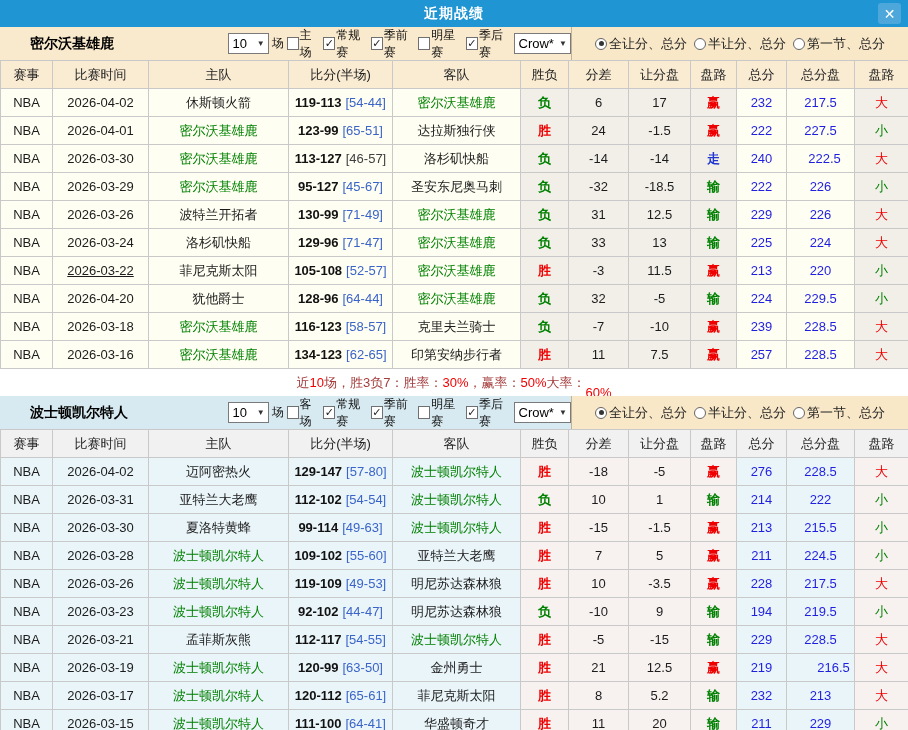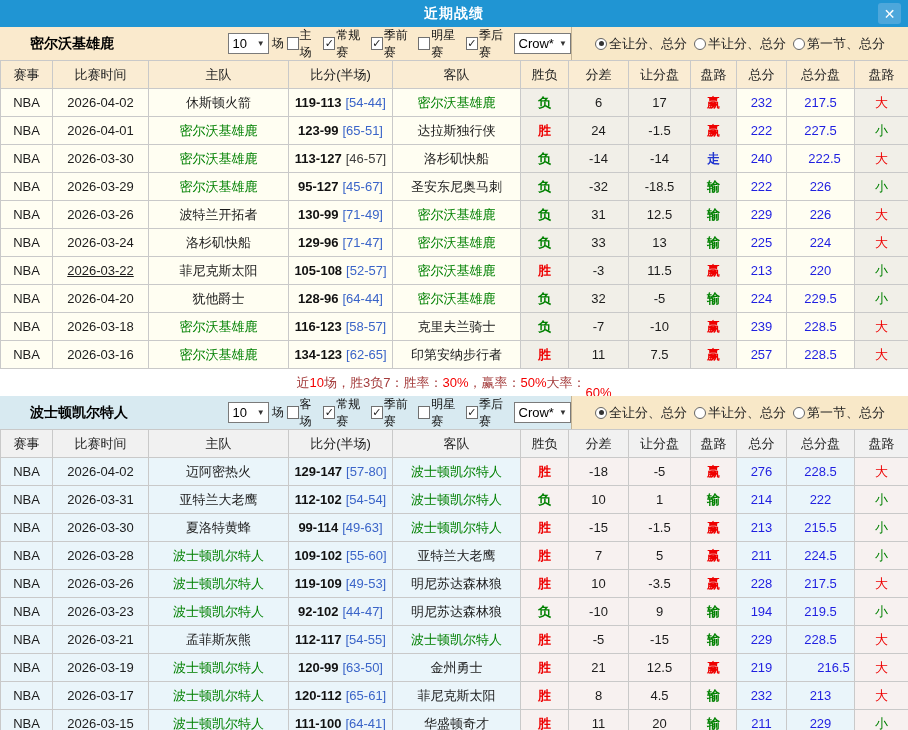--- a/index.html
+++ b/index.html
@@ -481,21 +481,21 @@
               <td class="mid" style="color: rgb(238, 0, 0);">大</td>
             </tr>
             <tr>
               <td style="color: rgb(28, 28, 28);">NBA</td>
               <td style="color: rgb(28, 28, 28);">2026-03-17</td>
               <td style="color: rgb(0, 128, 0);">波士顿凯尔特人</td>
               <td><span class="score">120-112</span><span class="half" style="color: rgb(58, 100, 200);">[65-61]</span></td>
               <td style="color: rgb(28, 28, 28);">菲尼克斯太阳</td>
               <td class="mid" style="color: rgb(238, 0, 0); font-weight: bold;">胜</td>
               <td class="mid" style="color: rgb(28, 28, 28);">8</td>
-              <td class="mid" style="color: rgb(28, 28, 28);">4.5</td>
+              <td class="mid" style="color: rgb(28, 28, 28);">5.2</td>
               <td class="mid" style="color: rgb(0, 128, 0); font-weight: bold;">输</td>
               <td style="color: rgb(31, 31, 224);">232</td>
               <td style="color: rgb(31, 31, 224);">213</td>
               <td class="mid" style="color: rgb(238, 0, 0);">大</td>
             </tr>
             <tr>
               <td style="color: rgb(28, 28, 28);">NBA</td>
               <td style="color: rgb(28, 28, 28);">2026-03-15</td>
               <td style="color: rgb(0, 128, 0);">波士顿凯尔特人</td>
               <td><span class="score">111-100</span><span class="half" style="color: rgb(58, 100, 200);">[64-41]</span></td>

